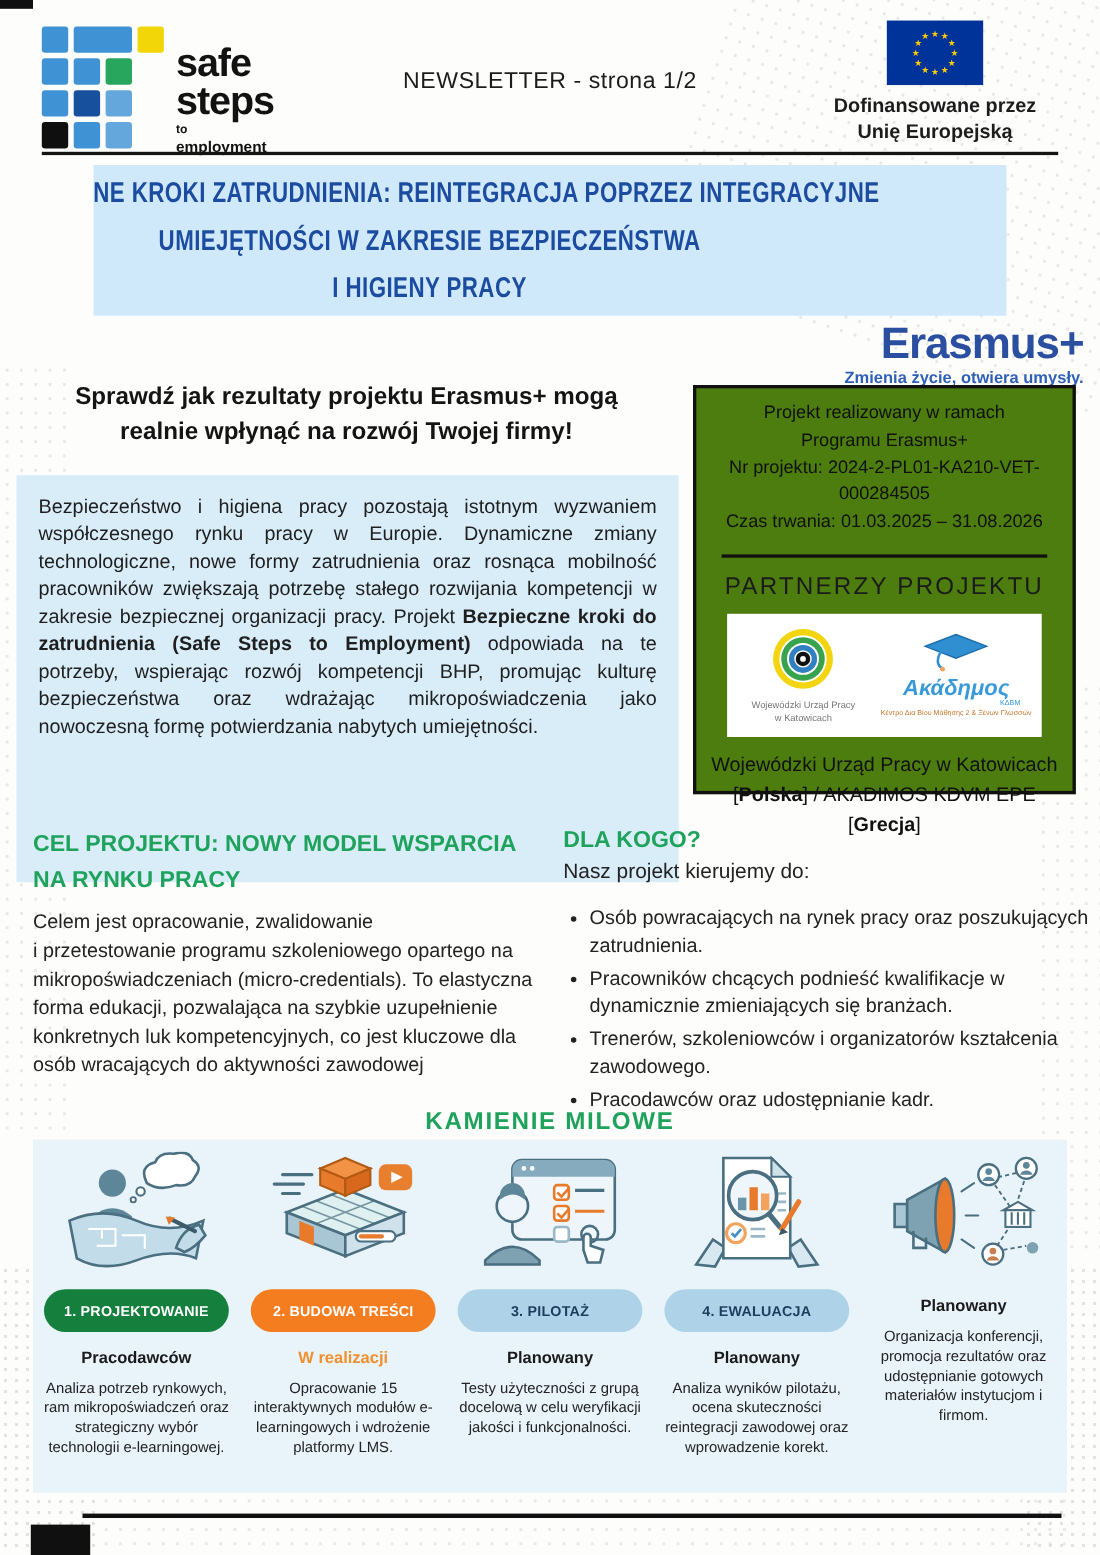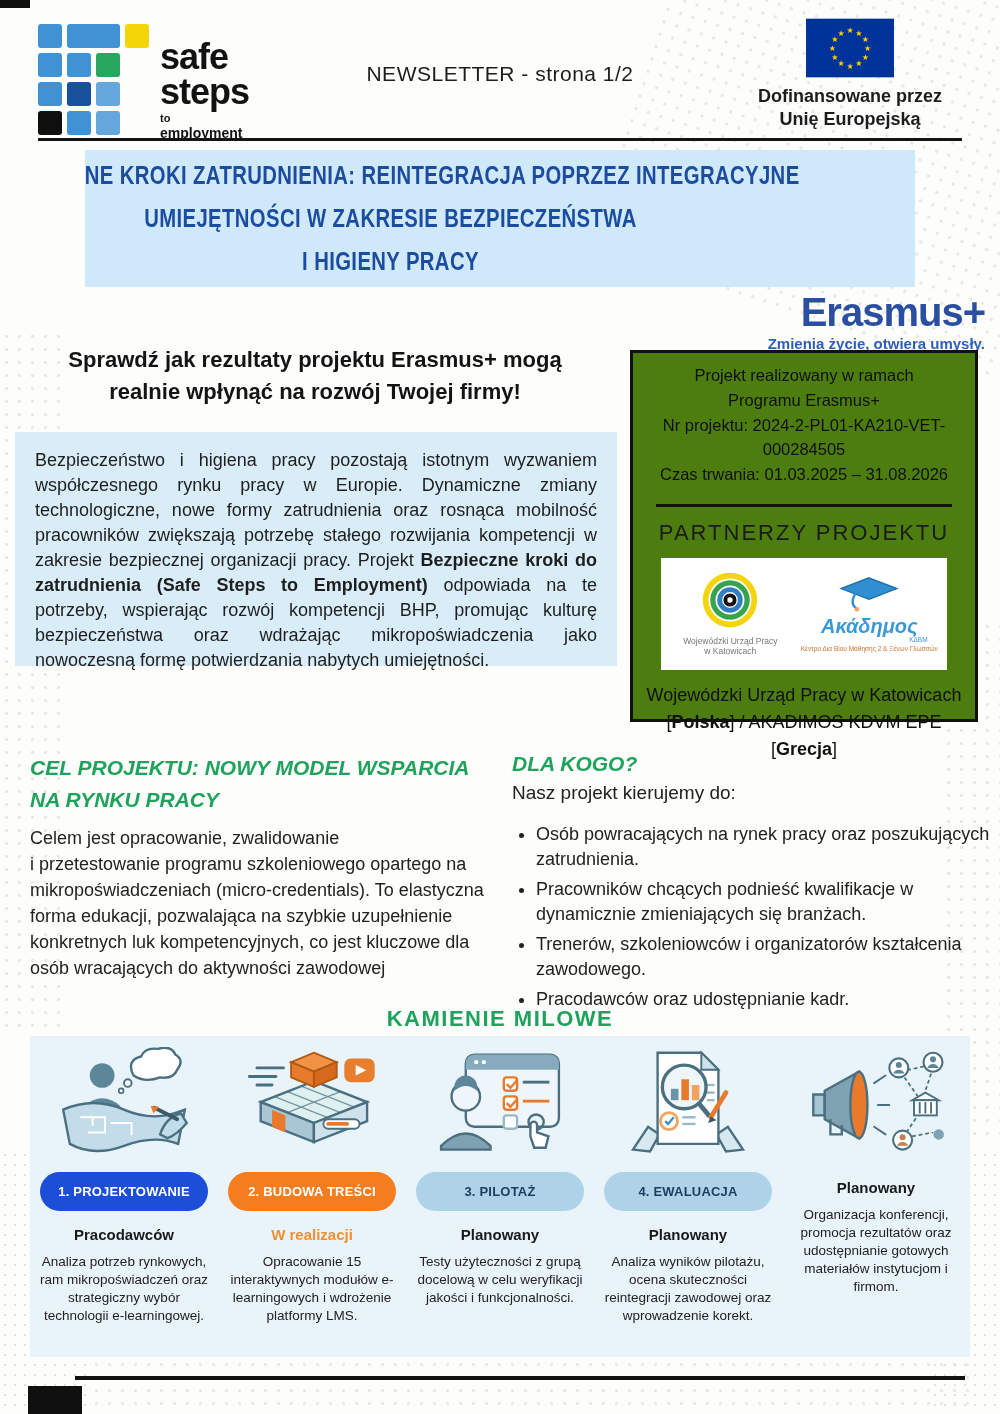--- a/index.html
+++ b/index.html
@@ -36,40 +36,40 @@
     display:flex;align-items:center;justify-content:flex-end;overflow:hidden;}
   .banner-text{font-size:26px;font-weight:bold;color:#1c4c9f;text-align:center;line-height:1.66;
     white-space:pre;transform:scaleX(.78);letter-spacing:.5px;}
   
   .erasmus{position:absolute;right:15px;top:292px;text-align:right;}
   .erasmus-brand{font-size:40px;font-weight:bold;color:#2b4fa0;letter-spacing:-1px;line-height:1;}
   .erasmus-tagline{font-size:15px;font-weight:bold;color:#2e5fb7;margin-top:3px;}
   
   .intro-h{position:absolute;left:25px;top:344px;width:580px;text-align:center;
     font-size:22px;font-weight:bold;line-height:1.45;color:#141414;white-space:pre-line;}
-  .para{position:absolute;left:15px;top:432px;width:602px;height:234px;background:#d9edf9;
+  .para{position:absolute;left:15px;top:432px;width:602px;height:370px;background:#d9edf9;
     padding:16px 20px;font-size:18px;line-height:1.39;text-align:justify;color:#1e1e1e;}
   
   .info-box{position:absolute;left:630px;top:350px;width:348px;height:372px;background:#4d7c0f;
     border:3px solid #111;text-align:center;padding:10px 8px;}
   .project-info{font-size:16.5px;line-height:1.5;white-space:pre-line;color:#101010;}
   .divider{width:296px;height:3px;background:#111;margin:17px auto 13px;}
   .partners-heading{font-size:22px;letter-spacing:2px;color:#1b1b1b;margin:4px 0 12px;font-weight:400;}
   .logos-panel{width:286px;height:112px;background:#fff;margin:0 auto;display:flex;
     align-items:center;justify-content:space-around;padding:6px 4px;}
   .wup{width:46%;text-align:center;}
   .wup-caption{font-size:8.5px;color:#777;line-height:1.25;white-space:pre-line;margin-top:3px;}
   .akadimos{width:52%;text-align:center;}
   .akadimos-name{font-size:20px;font-weight:bold;color:#3a9ad9;line-height:1;font-style:italic;}
   .akadimos-sub{font-size:6.5px;color:#3a9ad9;text-align:right;padding-right:14px;}
   .akadimos-caption{font-size:6.5px;color:#c9762b;margin-top:2px;}
   .partner-names{font-size:18px;line-height:1.5;color:#111;margin-top:12px;}
   .partner-names b{font-weight:bold;}
   
-  .green-h{font-size:21px;font-weight:bold;color:#1fa35c;line-height:1.5;white-space:pre-line;font-style:italic;}
+  .green-h{font-size:21px;font-weight:bold;color:#1fa35c;line-height:1.5;white-space:pre-line;}
   .cel{position:absolute;left:30px;top:752px;width:478px;}
   .cel-body{margin-top:10px;font-size:18px;line-height:1.45;color:#222;white-space:pre-line;}
   .dk{position:absolute;left:512px;top:748px;width:478px;}
   .dk-intro{font-size:19px;color:#222;margin-top:2px;}
   .dk ul{margin:18px 0 0 0;padding-left:24px;}
   .dk li{font-size:18px;line-height:1.42;color:#222;margin-bottom:4px;}
   
   .km-heading{position:absolute;left:0;top:1006px;width:100%;text-align:center;
     font-size:22px;font-weight:bold;color:#1fa35c;letter-spacing:1.5px;}
   .milestones{position:absolute;left:30px;top:1036px;width:940px;height:321px;background:#e9f3fa;
@@ -236,21 +236,21 @@
           <g stroke="#ffffff" stroke-width="2" fill="none">
             <path d="M34 74 h26 v16 h-18"></path>
               <path d="M47 74 v9"></path>
               <path d="M66 80 h22 v13"></path>
           </g>
           <path d="M118 92 q6 -18 22 -22 l6 10 q-10 12 -20 16 z" fill="#c2dcea" stroke="#4a6f80" stroke-width="2.5"></path>
           <path d="M112 64 l24 12" stroke="#3c5a68" stroke-width="4" stroke-linecap="round"></path>
           <path d="M108 62 l9 1 -6 7 z" fill="#e87a2c"></path>
         </svg>
       </div>
-      <div class="pill" style="background: #1d4ed8; color: rgb(255, 255, 255);">1. PROJEKTOWANIE</div>
+      <div class="pill" style="background: #15803d; color: rgb(255, 255, 255);">1. PROJEKTOWANIE</div>
       <div class="status" style="color: rgb(26, 26, 26);">Pracodawców</div>
       <div class="mile-desc">Analiza potrzeb rynkowych, ram mikropoświadczeń oraz strategiczny wybór technologii e-learningowej.</div>
     </div>
 
     <div class="mile">
       <div class="mile-icon">
         <svg viewBox="0 0 160 120" width="152" height="114">
           <g stroke="#4a6f80" stroke-width="3" stroke-linecap="round">
             <line x1="22" y1="22" x2="50" y2="22"></line>
               <line x1="14" y1="31" x2="42" y2="31"></line>

